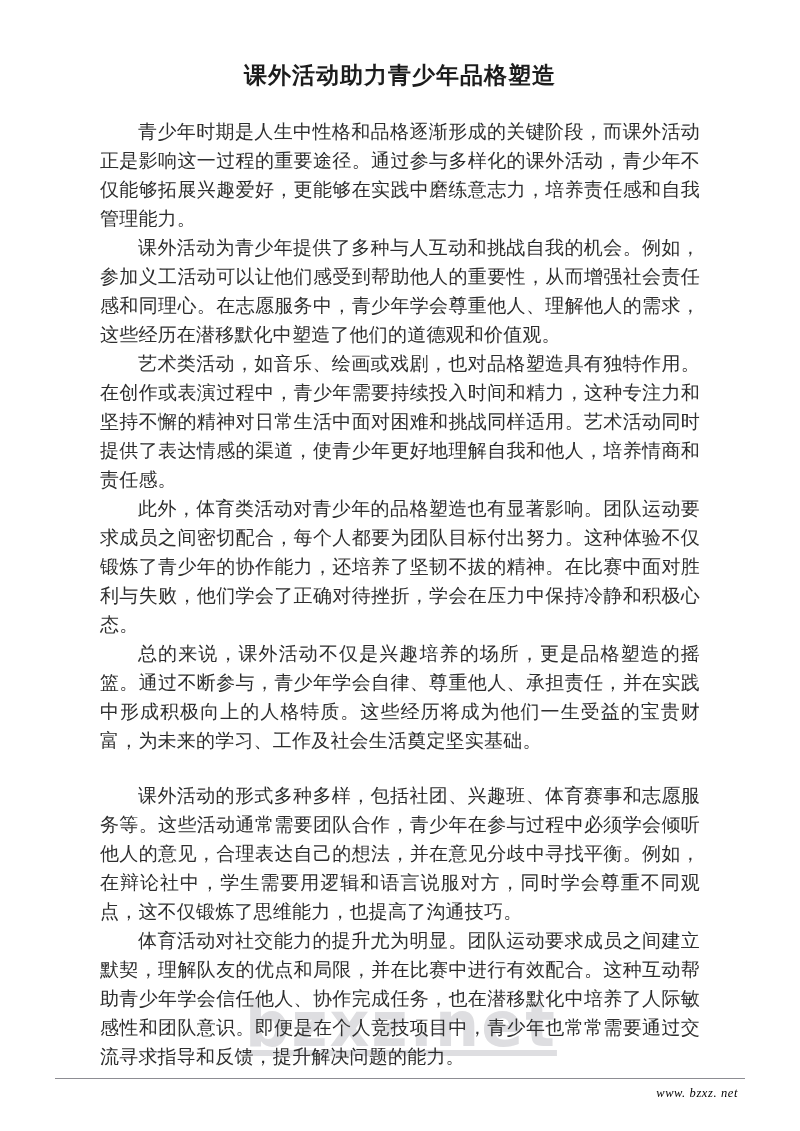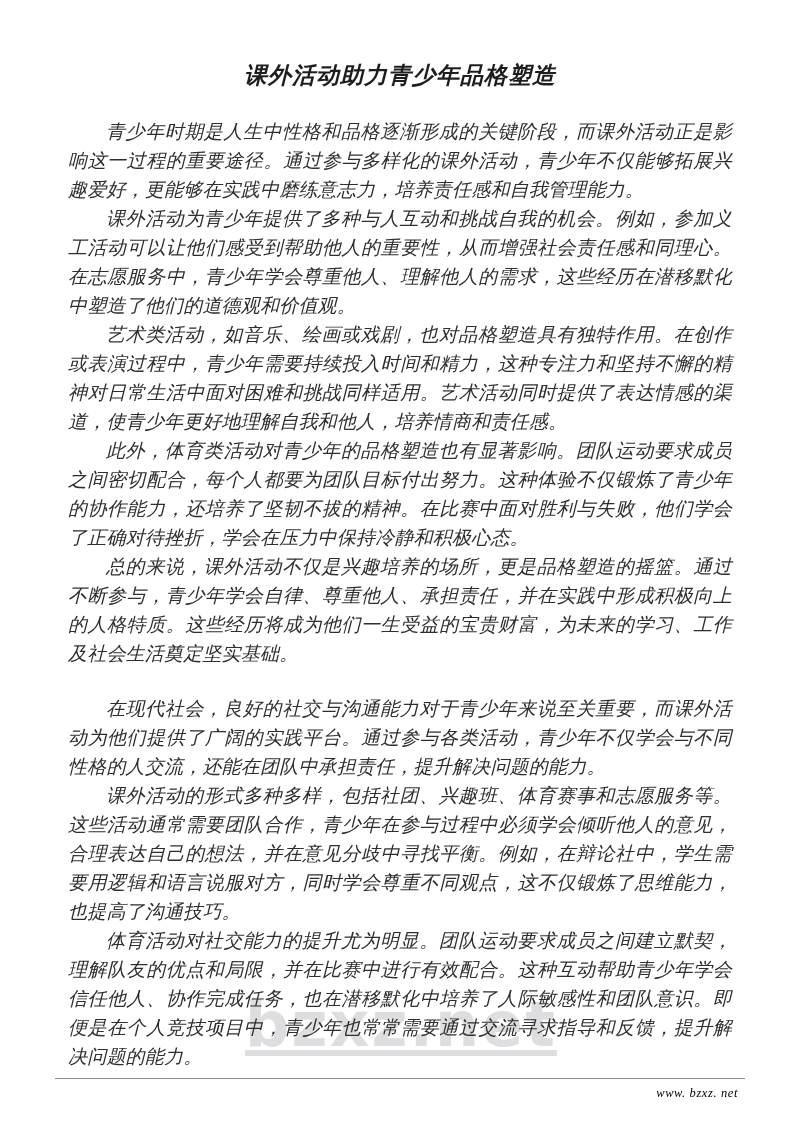--- a/index.html
+++ b/index.html
@@ -30,23 +30,22 @@
     color: #d9d9dc;
     opacity: 0.85;
     white-space: nowrap;
     user-select: none;
     z-index: 0;
     text-decoration: underline;
   }
   .content {
     position: relative;
     z-index: 1;
-    padding: 0 68px;
+    padding: 0 100px;
     box-sizing: border-box;
-    font-style: italic;
   }
   .doc-title {
     text-align: center;
     font-family: "Liberation Sans", "DejaVu Sans", sans-serif;
     font-weight: 700;
     font-size: 23px;
     letter-spacing: 1px;
     color: #1d1d1d;
     margin: 0;
     padding: 0;
@@ -103,21 +102,20 @@
         <p class="para">青少年时期是人生中性格和品格逐渐形成的关键阶段，而课外活动正是影响这一过程的重要途径。通过参与多样化的课外活动，青少年不仅能够拓展兴趣爱好，更能够在实践中磨练意志力，培养责任感和自我管理能力。</p>
         <p class="para">课外活动为青少年提供了多种与人互动和挑战自我的机会。例如，参加义工活动可以让他们感受到帮助他人的重要性，从而增强社会责任感和同理心。在志愿服务中，青少年学会尊重他人、理解他人的需求，这些经历在潜移默化中塑造了他们的道德观和价值观。</p>
         <p class="para">艺术类活动，如音乐、绘画或戏剧，也对品格塑造具有独特作用。在创作或表演过程中，青少年需要持续投入时间和精力，这种专注力和坚持不懈的精神对日常生活中面对困难和挑战同样适用。艺术活动同时提供了表达情感的渠道，使青少年更好地理解自我和他人，培养情商和责任感。</p>
         <p class="para">此外，体育类活动对青少年的品格塑造也有显著影响。团队运动要求成员之间密切配合，每个人都要为团队目标付出努力。这种体验不仅锻炼了青少年的协作能力，还培养了坚韧不拔的精神。在比赛中面对胜利与失败，他们学会了正确对待挫折，学会在压力中保持冷静和积极心态。</p>
         <p class="para">总的来说，课外活动不仅是兴趣培养的场所，更是品格塑造的摇篮。通过不断参与，青少年学会自律、尊重他人、承担责任，并在实践中形成积极向上的人格特质。这些经历将成为他们一生受益的宝贵财富，为未来的学习、工作及社会生活奠定坚实基础。</p>
       </div>
     </div>
 
     <div class="section-2">
       <div class="body-copy">
-        <p class="para">在现代社会，良好的社交与沟通能力对于青少年来说至关重要，而课外活动为他们提供了广阔的实践平台。通过参与各类活动，青少年不仅学会与不同性格的人交流，还能在团队中承担责任，提升解决问题的能力。</p>
         <p class="para">课外活动的形式多种多样，包括社团、兴趣班、体育赛事和志愿服务等。这些活动通常需要团队合作，青少年在参与过程中必须学会倾听他人的意见，合理表达自己的想法，并在意见分歧中寻找平衡。例如，在辩论社中，学生需要用逻辑和语言说服对方，同时学会尊重不同观点，这不仅锻炼了思维能力，也提高了沟通技巧。</p>
         <p class="para">体育活动对社交能力的提升尤为明显。团队运动要求成员之间建立默契，理解队友的优点和局限，并在比赛中进行有效配合。这种互动帮助青少年学会信任他人、协作完成任务，也在潜移默化中培养了人际敏感性和团队意识。即便是在个人竞技项目中，青少年也常常需要通过交流寻求指导和反馈，提升解决问题的能力。</p>
 
       </div>
     </div>
 
   </div>
 
   <div class="footer-rule"></div>
   <div class="footer-url">www. bzxz. net</div>

